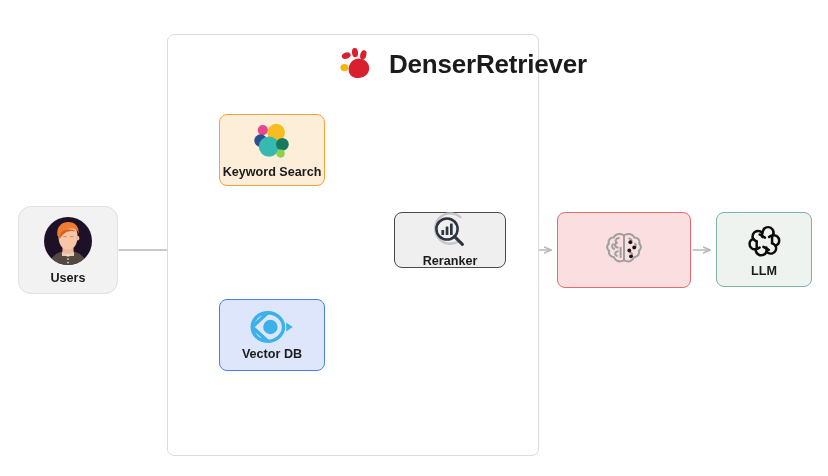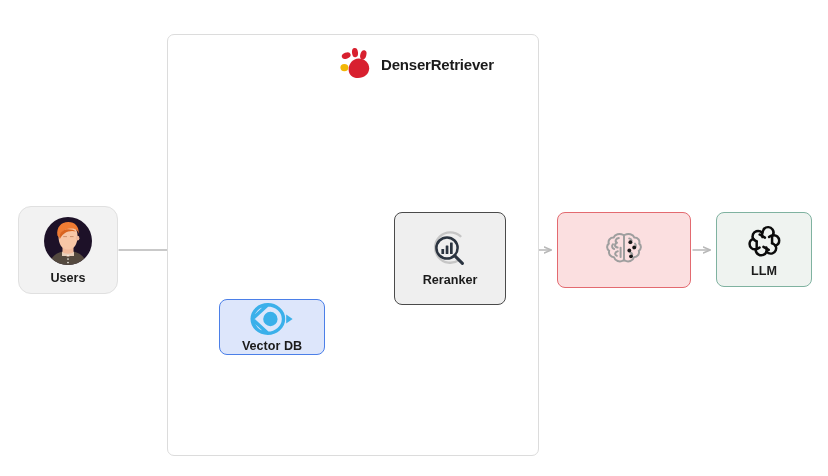--- a/index.html
+++ b/index.html
@@ -38,25 +38,26 @@
   .brand {
     position: absolute;
     left: 338px; top: 47px;
     height: 34px;
     display: flex;
     align-items: center;
     gap: 9px;
   }
   .brand-logo { width: 34px; height: 32px; display:block; }
   .brand-name {
-    font-size: 15px;
+    font-size: 26px;
     font-weight: bold;
     color: #1b1b1b;
     letter-spacing: -0.2px;
     white-space: nowrap;
+    margin-left: 8px;
   }
   
   .node {
     position: absolute;
     box-sizing: border-box;
     border-radius: 8px;
     display: flex;
     flex-direction: column;
     align-items: center;
     justify-content: center;
@@ -90,30 +91,30 @@
     left: 219px; top: 114px;
     width: 106px; height: 72px;
     background: #fdeeda;
     border: 1.6px solid #f3a33a;
   }
   #node-keyword .icon-wrap { margin-bottom: 3px; }
 
   
   #node-vector {
     left: 219px; top: 299px;
-    width: 106px; height: 56px;
+    width: 106px; height: 72px;
     background: #dde6fb;
     border: 1.6px solid #4b7fe8;
   }
   #node-vector .icon-wrap { margin-bottom: 3px; }
 
   
   #node-reranker {
     left: 394px; top: 212px;
-    width: 112px; height: 93px;
+    width: 112px; height: 56px;
     background: #efefef;
     border: 1.8px solid #4a4a4a;
   }
   #node-reranker .icon-wrap { margin-bottom: 2px; }
 
   
   #node-prompt {
     left: 557px; top: 212px;
     width: 134px; height: 76px;
     background: #fbdfe0;
@@ -213,20 +214,33 @@
                    C30.0,14.6 25.0,14.8 21.4,17.4 C19.2,19.0 17.6,21.0 16.8,23.2 Z" fill="#d9641f"></path>
 
           <path d="M20.6,20.6 L23.6,20.6" stroke="#c68a68" stroke-width="0.9" stroke-linecap="round"></path>
           <path d="M27.4,20.6 L30.2,20.6" stroke="#c68a68" stroke-width="0.9" stroke-linecap="round"></path>
         </g>
       </svg>
     </div>
     <div class="node-label">Users</div>
   </div>
 
+  <div class="node" id="node-keyword">
+    <div class="icon-wrap">
+      <svg width="42" height="40" viewBox="0 0 42 40" xmlns="http://www.w3.org/2000/svg">
+        <circle cx="11.8" cy="8.2" r="5.1" fill="#e9478d"></circle>
+        <circle cx="25.2" cy="10.6" r="8.8" fill="#f5bd1f"></circle>
+        <circle cx="9.6" cy="18.6" r="6.3" fill="#2a4f8f"></circle>
+        <circle cx="18.0" cy="24.6" r="10.2" fill="#36b9b1"></circle>
+        <circle cx="31.4" cy="22.2" r="6.3" fill="#177a5f"></circle>
+        <circle cx="29.6" cy="31.6" r="4.1" fill="#8fd04a"></circle>
+      </svg>
+    </div>
+    <div class="node-label">Keyword Search</div>
+  </div>
 
   <div class="node" id="node-vector">
     <div class="icon-wrap">
       <svg width="46" height="34" viewBox="0 0 46 34" xmlns="http://www.w3.org/2000/svg">
 
         <path d="M34.5,17 C34.5,25.2 26.8,31.2 18.8,31.2 C10.0,31.2 3.2,24.8 3.2,17
                  C3.2,9.2 10.0,2.8 18.8,2.8 C26.8,2.8 34.5,8.8 34.5,17 Z
                  M18.8,2.8 L3.2,17 L18.8,31.2" fill="none" stroke="#3bb0ea" stroke-width="3.4" stroke-linejoin="round" stroke-linecap="round"></path>
 
         <circle cx="21.4" cy="17" r="7.2" fill="#3bb0ea"></circle>

